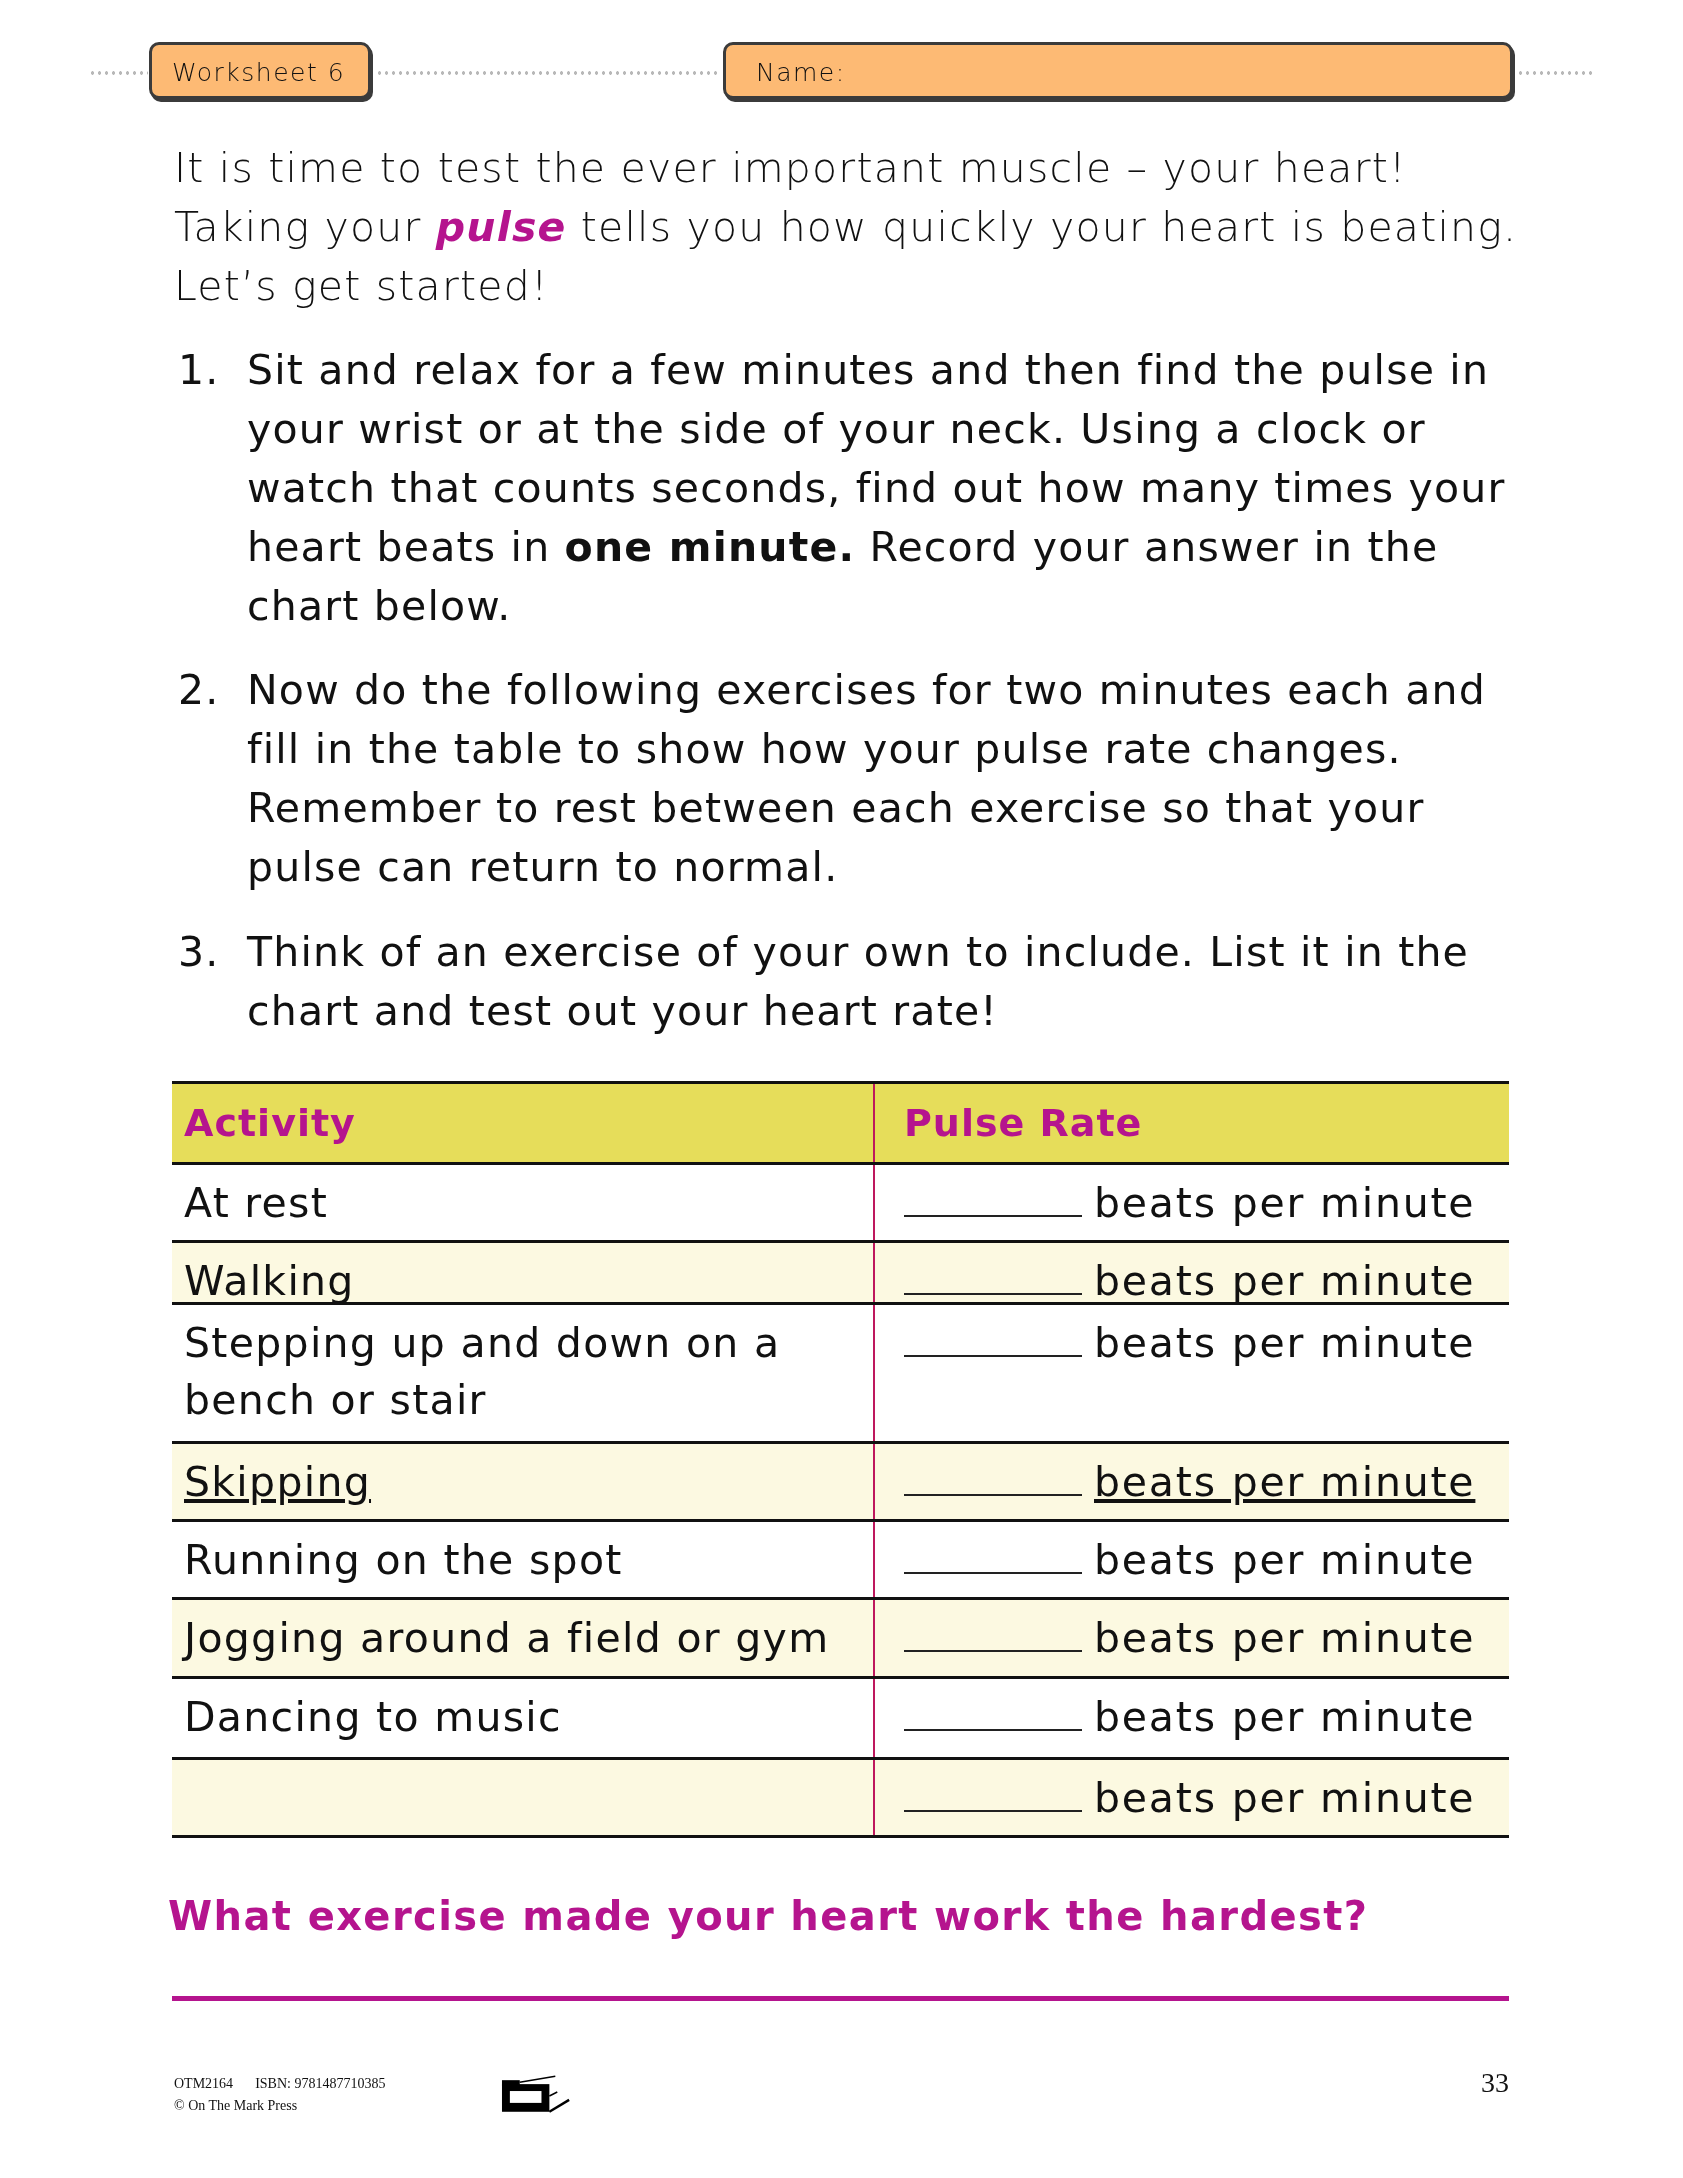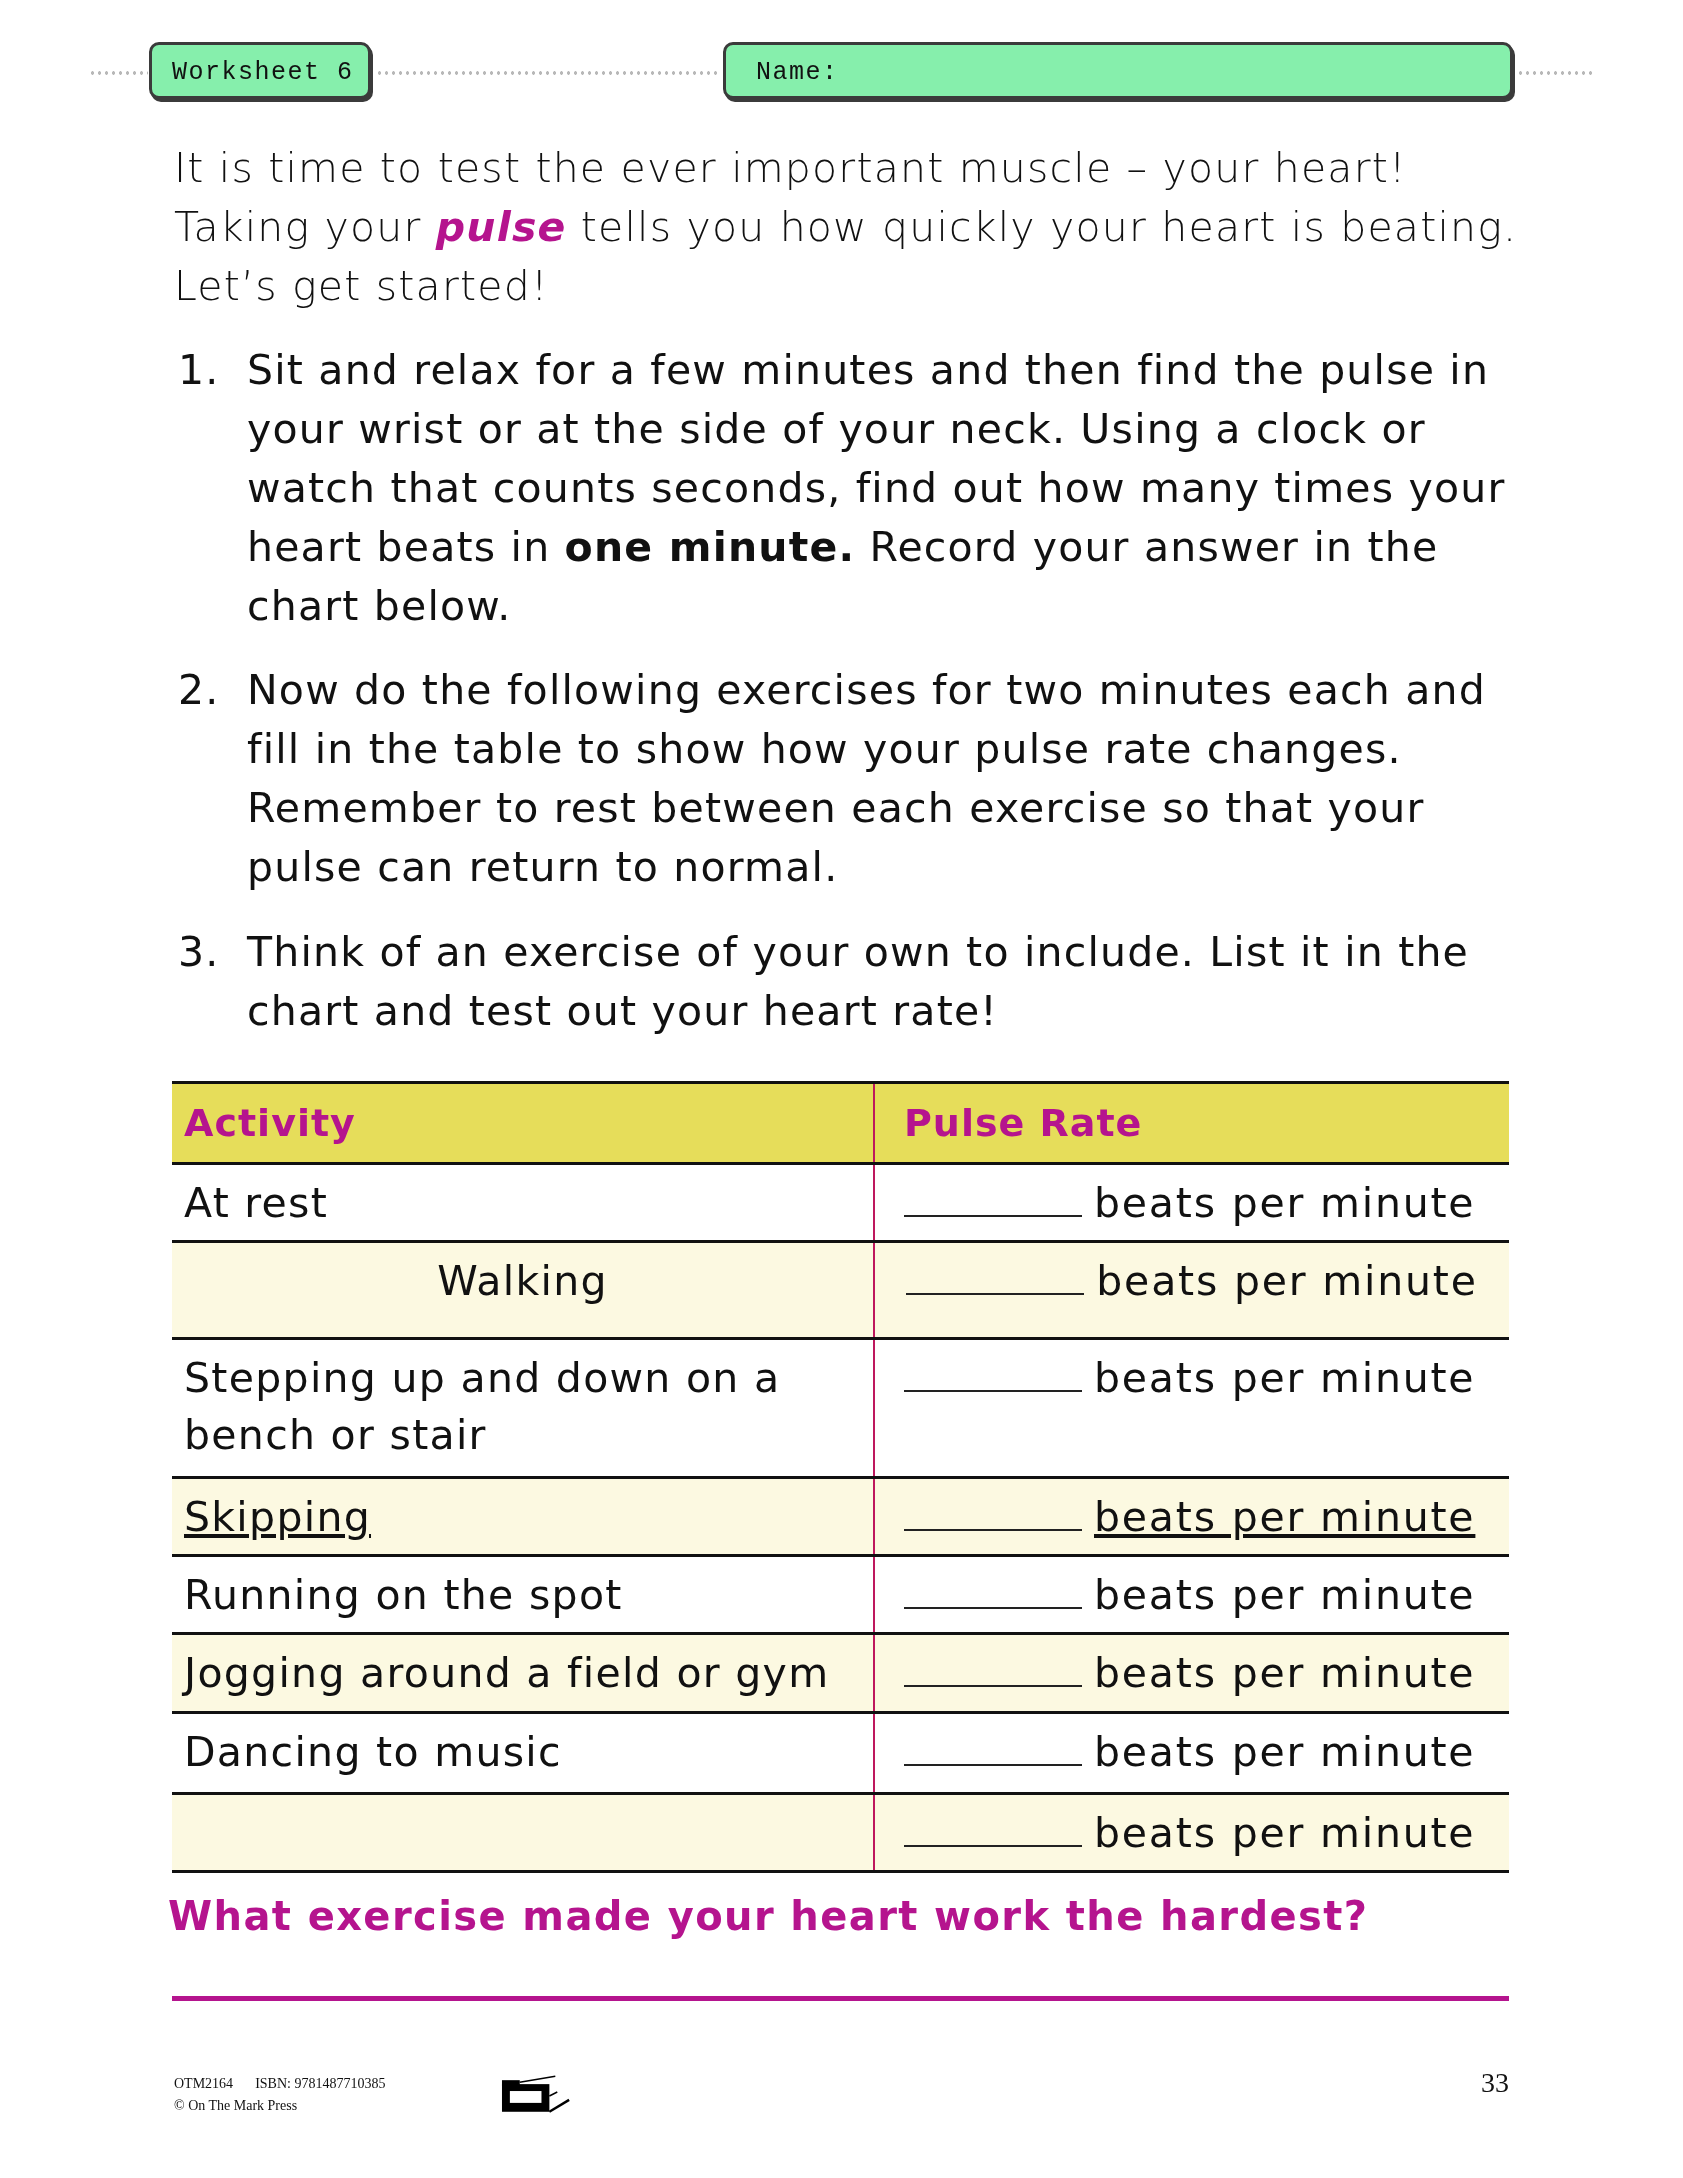--- a/index.html
+++ b/index.html
@@ -4,22 +4,22 @@
 <style>
   html, body { margin: 0; padding: 0; background: #ffffff; }
   body { width: 1683px; height: 2178px; position: relative; overflow: hidden;
          font-family: "DejaVu Sans", sans-serif; color: #111; }
 
   
   .dots { position: absolute; top: 71px; height: 4px;
           background-image: radial-gradient(circle, #b8b8b8 1.6px, transparent 1.9px);
           background-size: 7px 4px; background-repeat: repeat-x; }
   .hbox { position: absolute; top: 42px; height: 57px; border: 3px solid #3b3b3b;
-          border-radius: 10px; box-sizing: border-box; background: #86efac;
-          box-shadow: 2px 3px 0 #3b3b3b; font-family: Liberation Mono, monospace; }
+          border-radius: 10px; box-sizing: border-box; background: #fdba74;
+          box-shadow: 2px 3px 0 #3b3b3b; }
   .hbox span { position: absolute; top: 13px; font-size: 25px; letter-spacing: 1.5px; color: #111; font-weight: 300; }
 
   
   .intro { position: absolute; left: 174px; top: 139px; width: 1346px;
            font-size: 41px; line-height: 59px; letter-spacing: 1.2px; font-weight: 300; }
   .pulse { color: #b5148e; font-weight: bold; font-style: italic; }
   .steps { position: absolute; left: 174px; width: 1346px; margin: 0; padding: 0; list-style: none; }
   .step { position: relative; padding-left: 73px; font-size: 41px; line-height: 59px; letter-spacing: 1.2px; margin-bottom: 24px; }
   .step .num { position: absolute; left: 4px; top: 0; }
   .strong { font-weight: bold; }
@@ -87,21 +87,21 @@
 <div class="tbl">
   <div class="row hdr">
     <div class="cell-a">Activity</div>
     <div class="cell-b">Pulse Rate</div>
   </div>
 
   <div class="row white" style="height:78px;">
     <div class="cell-a">At rest</div>
     <div class="cell-b"><span class="blank"></span><span>beats per minute</span></div>
   </div>
-  <div class="row cream" style="height:97px;text-align:center;">
+  <div class="row cream" style="height:62px;">
     <div class="cell-a">Walking</div>
     <div class="cell-b"><span class="blank"></span><span>beats per minute</span></div>
   </div>
   <div class="row white" style="height:139px;">
     <div class="cell-a">Stepping up and down on a bench or stair</div>
     <div class="cell-b"><span class="blank"></span><span>beats per minute</span></div>
   </div>
   <div class="row cream" style="height:78px;text-decoration:underline;">
     <div class="cell-a">Skipping</div>
     <div class="cell-b"><span class="blank"></span><span>beats per minute</span></div>

